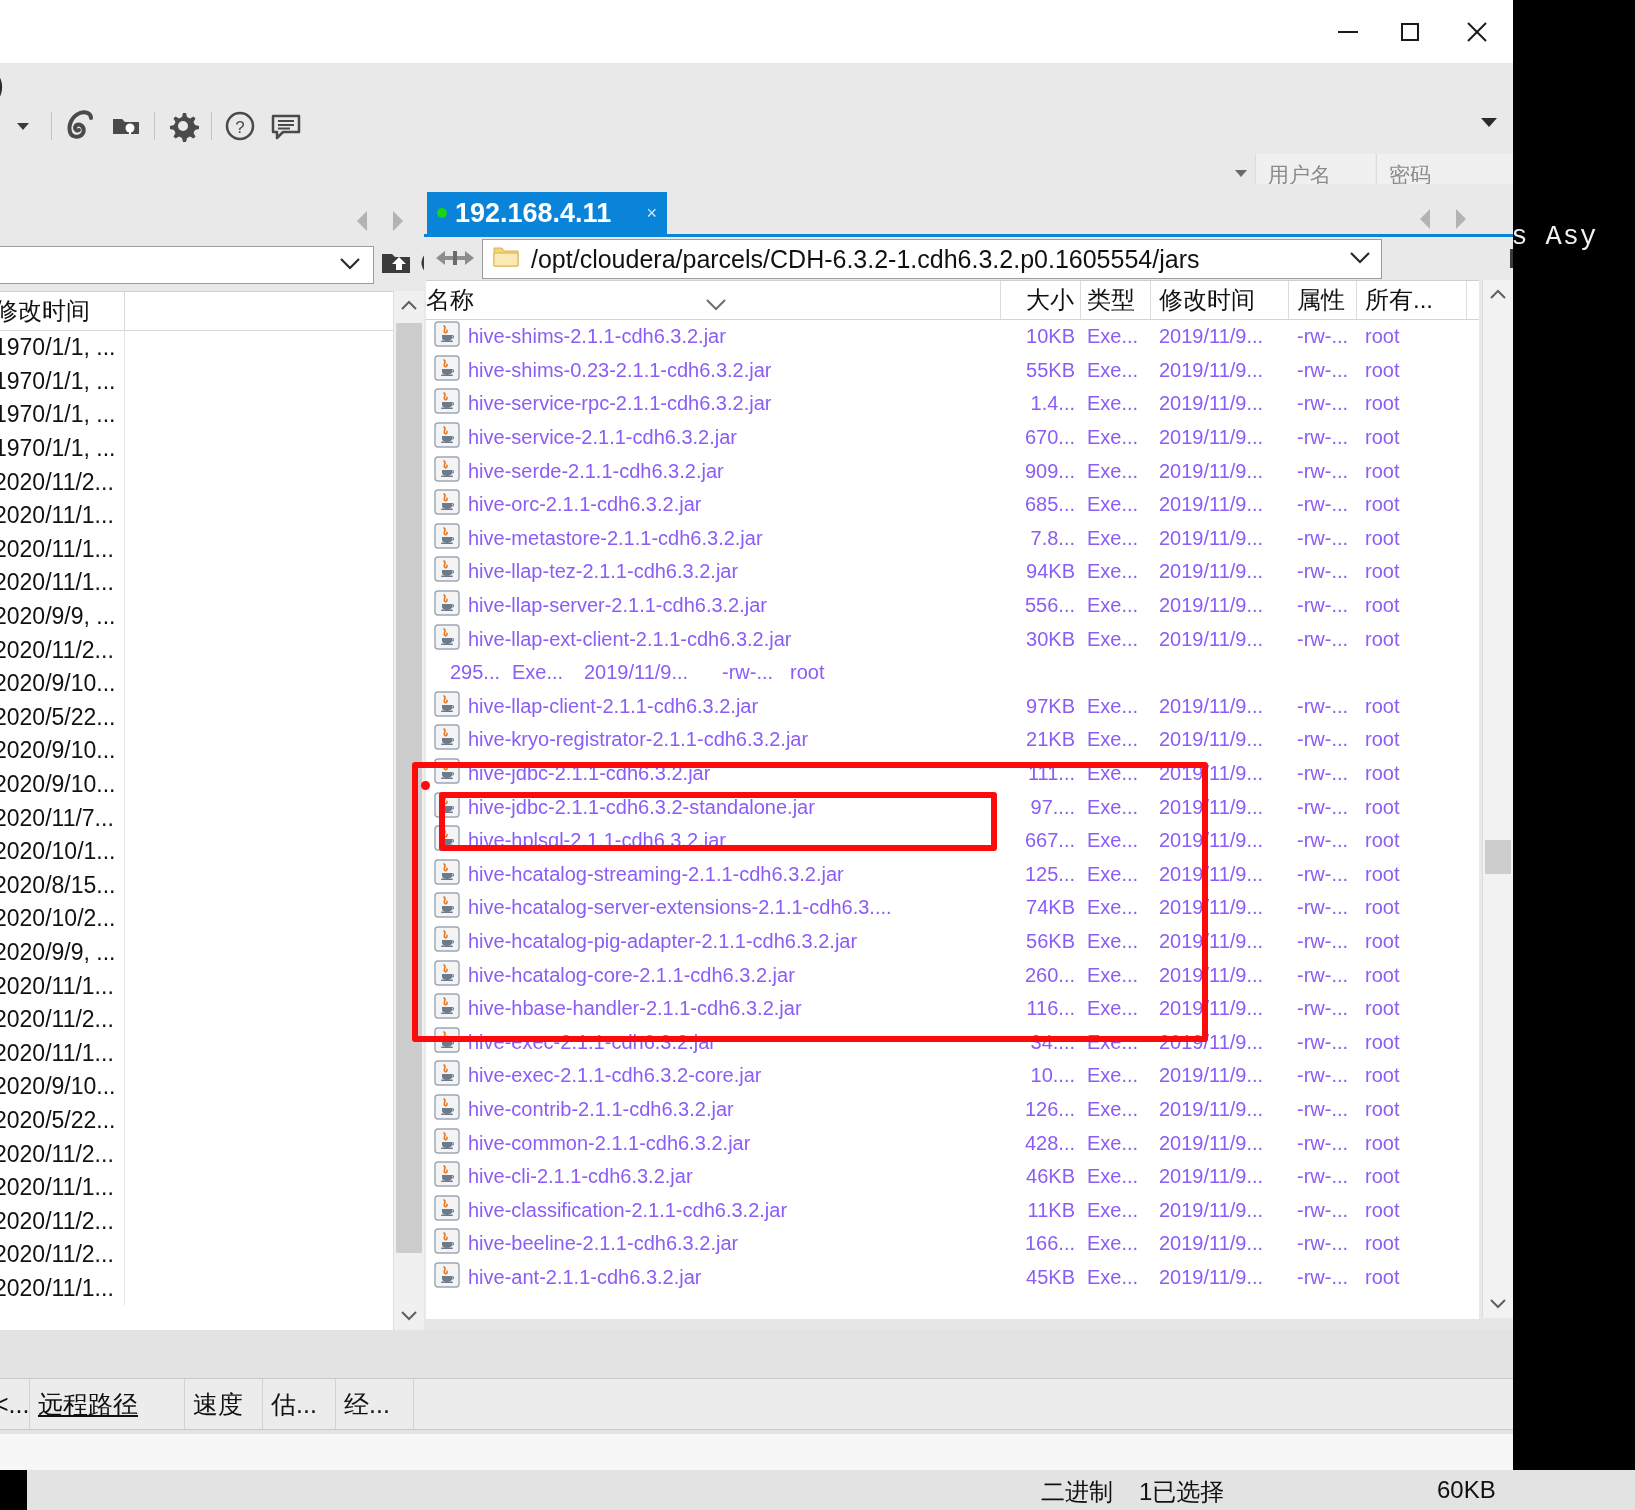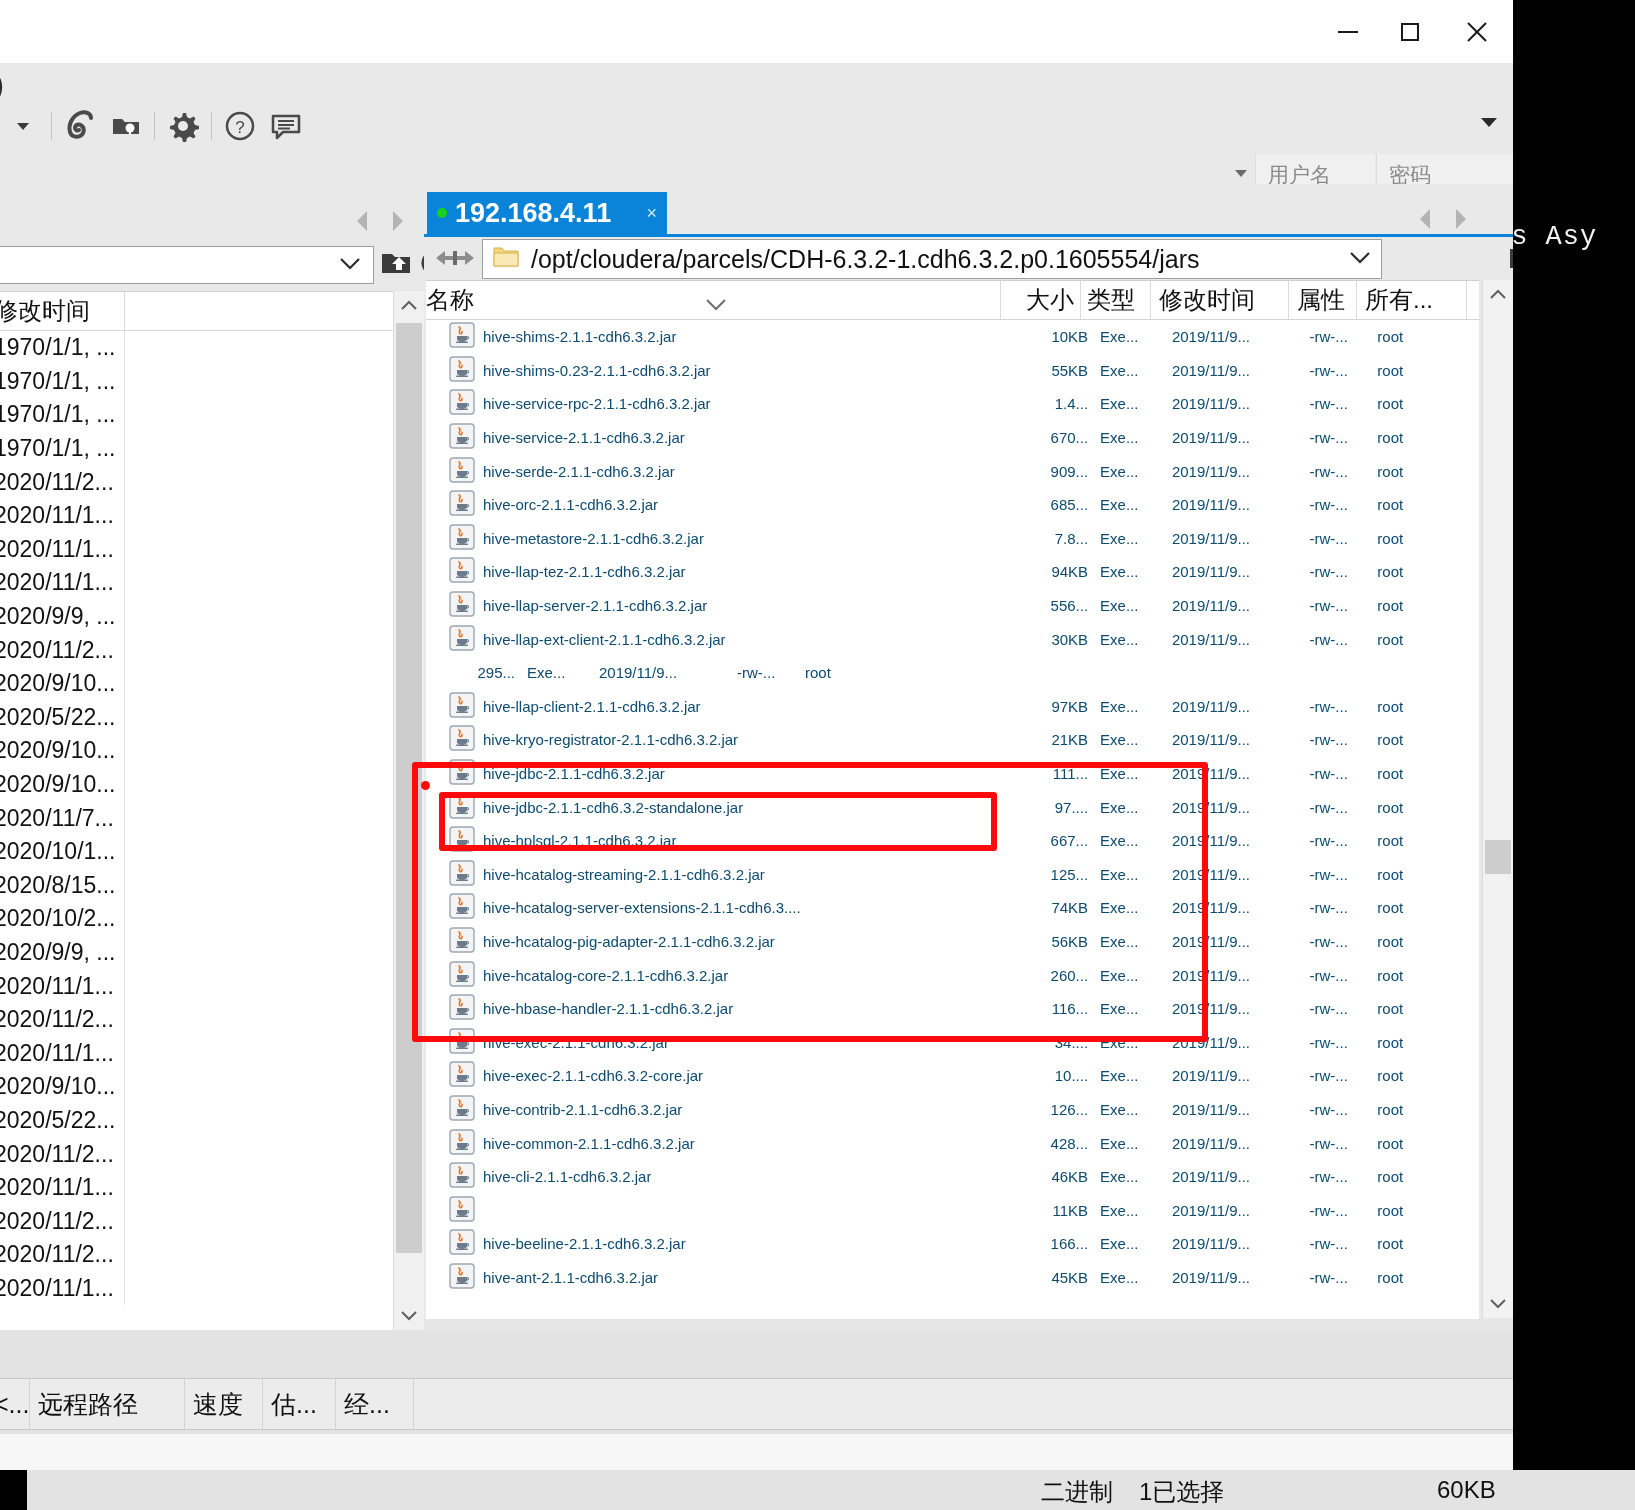--- a/index.html
+++ b/index.html
@@ -257,21 +257,21 @@
   .hc-type  { width: 70px;  padding-left: 6px; }
   .hc-time  { width: 138px; padding-left: 8px; }
   .hc-attr  { width: 68px;  padding-left: 8px; }
   .hc-owner { width: 110px; padding-left: 8px; border-right: none; }
   .sort-chev {
     position: absolute; left: 278px; top: 8px; color: #6f6f6f;
   }
 
   .fl-row {
     height: 33.6px; display: flex; align-items: center;
-    font-size: 15px; color: #0c4a6e; padding-left: 15px;
+    font-size: 20px; color: #8b5cf6;
   }
   .fl-row .cell { height: 33.6px; display: flex; align-items: center; box-sizing: border-box; }
   .c-name  { width: 575px; padding-left: 8px; gap: 8px; }
   .c-size  { width: 80px;  justify-content: flex-end; padding-right: 6px; }
   .c-type  { width: 70px;  padding-left: 6px; }
   .c-time  { width: 138px; padding-left: 8px; }
   .c-attr  { width: 68px;  padding-left: 8px; }
   .c-owner { width: 110px; padding-left: 8px; }
   .name-txt { white-space: nowrap; overflow: hidden; }
 
@@ -318,21 +318,21 @@
     border-bottom: 1px solid #c9c9c9;
     display: flex; align-items: center;
     font-size: 25px; color: #111;
   }
   .q-cell {
     height: 50px; display: flex; align-items: center;
     border-right: 1px solid #d3d3d3;
     padding-left: 8px; box-sizing: border-box;
   }
   .qc0 { width: 36px; padding-left: 0; margin-left: -6px; }
-  .qc1 { width: 155px; }
+  .qc1 { width: 155px; text-decoration: underline; }
   .qc2 { width: 78px; }
   .qc3 { width: 73px; }
   .qc4 { width: 78px; }
   .qc5 { width: 1090px; border-right: none; }
 
   
   .statusbar {
     position: absolute; left: 0; top: 1470px;
     width: 1635px; height: 40px;
     background: #e3e3e3;
@@ -1093,20 +1093,21 @@
             </div>
             <div class="fl-row">
               <div class="cell c-name">
                 <span class="jar-ico"><svg width="26" height="26" viewBox="0 0 26 26">
                     <rect x="1" y="1" width="24" height="24" rx="3" fill="#f4f4f4" stroke="#9aa7b5" stroke-width="1.4"></rect>
                     <path d="M10 5 c3 2 -1 4 0.5 6 c1 1.4 3 0.4 2.5 -1.6" fill="none" stroke="#e87722" stroke-width="1.6" stroke-linecap="round"></path>
                     <path d="M8 14 h10 v3 a5 3 0 0 1 -10 0 z" fill="#6b7b8c"></path>
                     <path d="M18 14.5 c2 0 2 2.5 0 2.5" fill="none" stroke="#6b7b8c" stroke-width="1.2"></path>
                     <rect x="7" y="19.5" width="12" height="1.6" rx="0.8" fill="#6b7b8c"></rect>
                   </svg></span>
+                <span class="name-txt">hive-classification-2.1.1-cdh6.3.2.jar</span>
               </div>
               <div class="cell c-size">11KB</div>
               <div class="cell c-type">Exe...</div>
               <div class="cell c-time">2019/11/9...</div>
               <div class="cell c-attr">-rw-...</div>
               <div class="cell c-owner">root</div>
             </div>
             <div class="fl-row">
               <div class="cell c-name">
                 <span class="jar-ico"><svg width="26" height="26" viewBox="0 0 26 26">

